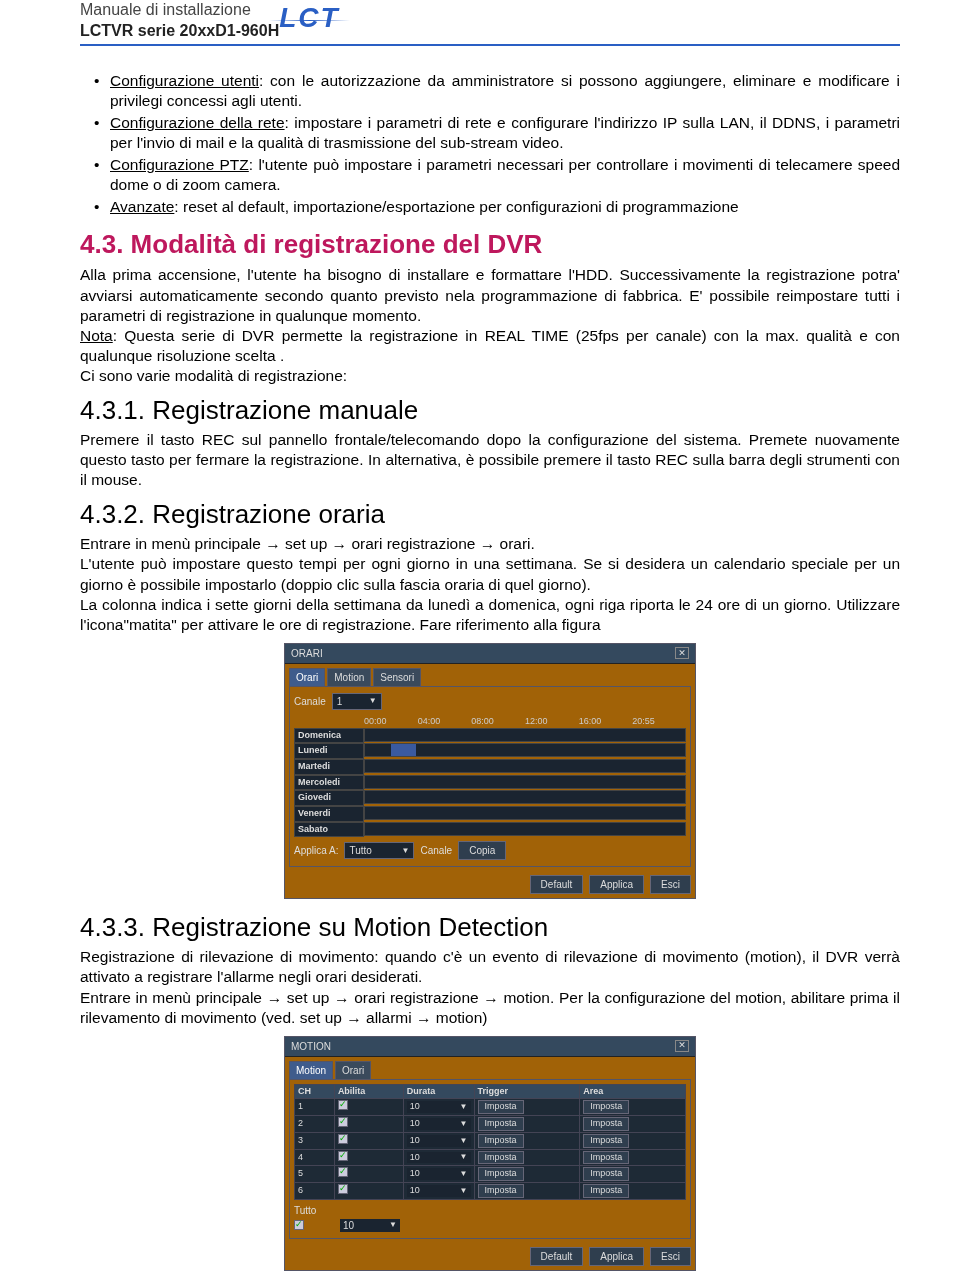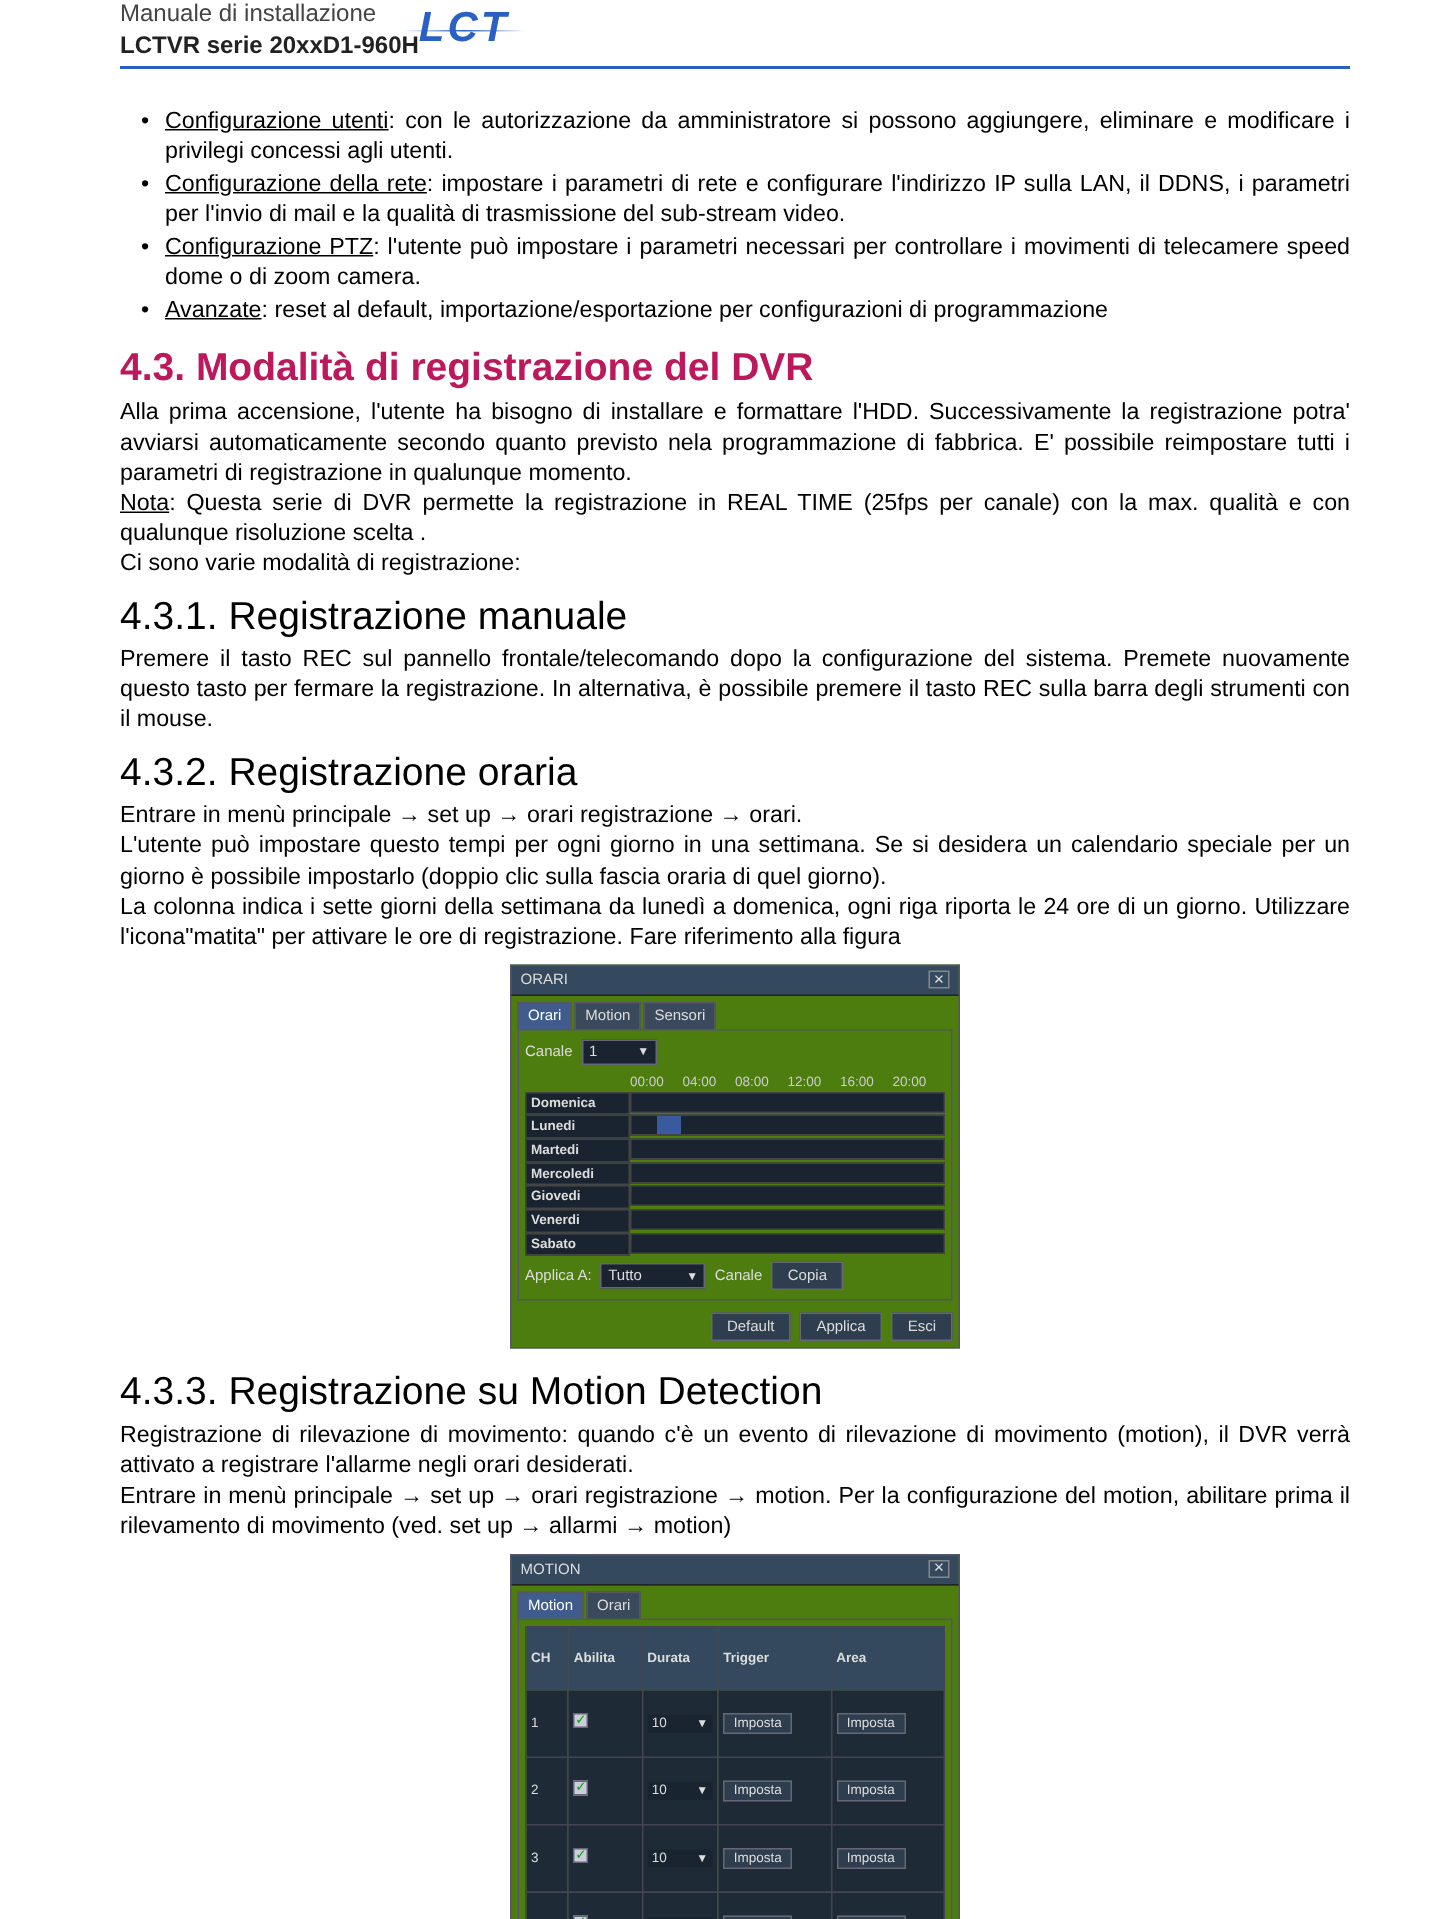--- a/index.html
+++ b/index.html
@@ -51,23 +51,23 @@
     font-size: 26px;
     font-weight: normal;
     margin: 8px 0 2px 0;
   }
   .screenshot-box {
     display: flex;
     justify-content: center;
     margin: 8px 0 12px 0;
   }
   .ui {
-    background: #4d7c0f;
+    background: #a16207;
     border: 1px solid #556;
-    width: 300px;
+    width: 412px;
     font-size: 10px;
     color: #ddd;
   }
   .ui .titlebar {
     display: flex;
     justify-content: space-between;
     align-items: center;
     padding: 3px 6px;
     background: #34495e;
     border-bottom: 1px solid #222;
@@ -131,21 +131,21 @@
     left: 8%; top: 0; bottom: 0;
     width: 8%;
     background: #3a5aa0;
   }
   .ui .applyline { display:flex; gap:6px; align-items:center; padding: 4px 0 2px 0; }
   .ui .footer-btns { display:flex; gap:6px; justify-content: flex-end; padding: 4px; }
   
   .ui2 th, .ui2 td {
     border: 1px solid #445;
     font-size: 9px;
-    padding: 15px 3px;
+    padding: 1px 3px;
     text-align: left;
     background: #1e2a36;
   }
   .ui2 th { background: #34495e; }
   .ui2 table { border-collapse: collapse; width: 100%; }
   .ui2 .chk {
     display:inline-block; width:10px; height:10px;
     background: #ccd;
     border: 1px solid #667;
     position: relative;
@@ -217,21 +217,21 @@
               <span class="chev">▼</span>
             </div>
           </div>
           <div class="timehdr">
             <span></span>
             <span>00:00</span>
             <span>04:00</span>
             <span>08:00</span>
             <span>12:00</span>
             <span>16:00</span>
-            <span>20:00</span>
+            <span>20:55</span>
           </div>
           <div id="sched-rows">
               <div class="sched-row">
                 <div class="day">Domenica</div>
                 <div class="bar"></div>
               </div>
               <div class="sched-row">
                 <div class="day">Lunedi</div>
                 <div class="bar">
                   <div class="fill"></div>

